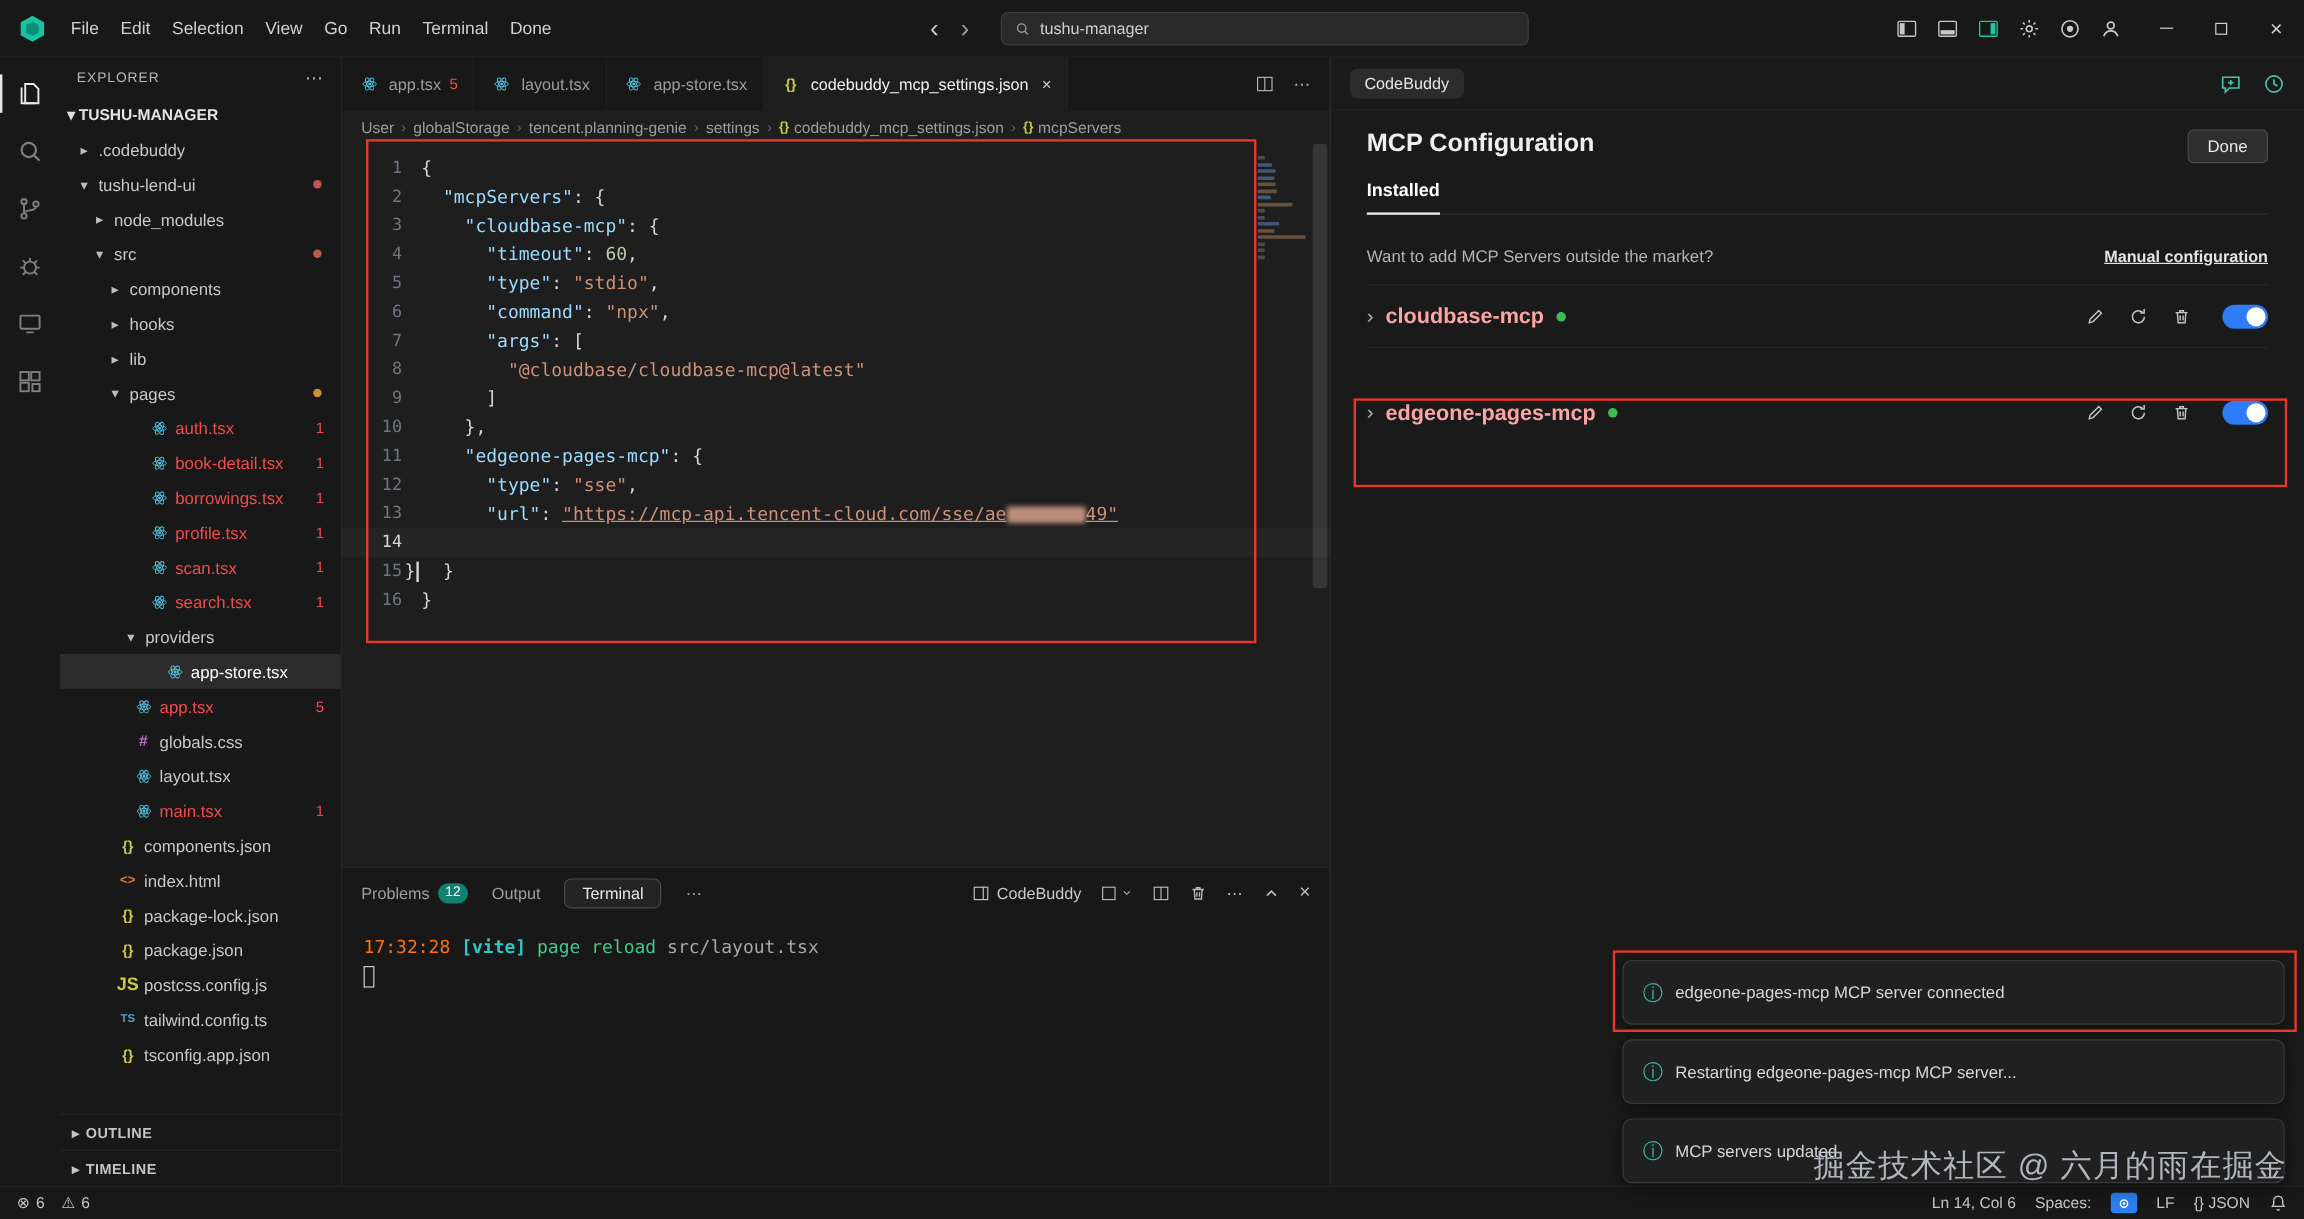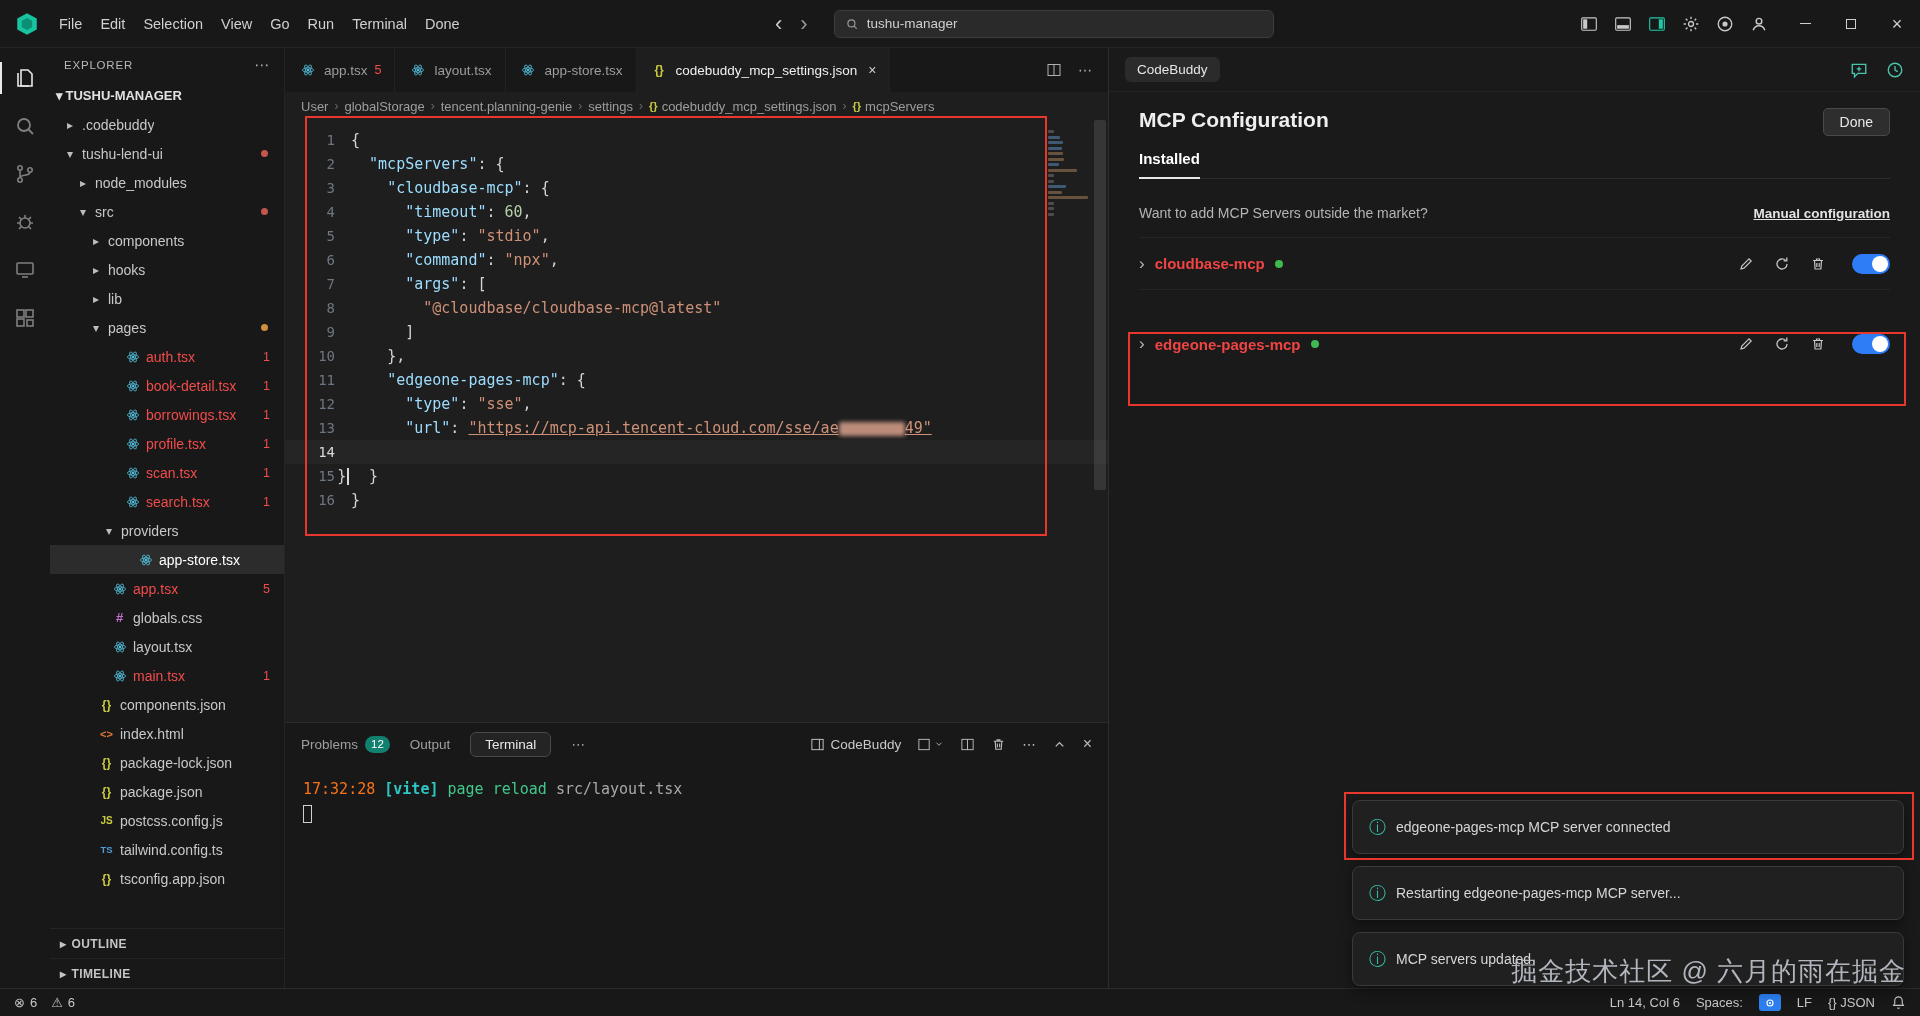--- a/index.html
+++ b/index.html
@@ -106,21 +106,21 @@
     color:#e8e8e8;font-size:14px;padding:5px 16px;font-family:inherit;}
   .rp-tabs{margin-top:14px;border-bottom:1px solid #2c2c2c;}
   .installed{display:inline-block;font-size:15px;font-weight:600;color:#ffffff;padding-bottom:10px;
     border-bottom:2px solid #e8e8e8;margin-bottom:-1px;}
   .market-row{margin-top:26px;display:flex;align-items:center;font-size:14px;color:#b4b4b4;
     padding-bottom:16px;border-bottom:1px solid #262626;}
   .market-row a{margin-left:auto;color:#e3e3e3;font-weight:600;font-size:13.5px;text-decoration:underline;cursor:pointer;}
   .srow{height:52px;display:flex;align-items:center;border-bottom:1px solid #262626;}
   .srow.edgeone{border-bottom:none;margin-top:28px;}
   .srow .chev{color:#b8b8b8;font-size:17px;margin-right:10px;}
-  .sname{font-size:15px;font-weight:600;color:#ef4444;}
+  .sname{font-size:18px;font-weight:600;color:#fca5a5;}
   .sdot{width:8px;height:8px;border-radius:50%;background:#3fb950;margin-left:10px;}
   .sicons{margin-left:auto;display:flex;align-items:center;gap:20px;color:#c4c4c4;}
   .sicons .icon svg{width:16px;height:16px;}
   .toggle{width:38px;height:20px;border-radius:10px;background:#2e7cf6;position:relative;margin-left:6px;}
   .toggle::after{content:"";position:absolute;top:2px;right:2px;width:16px;height:16px;border-radius:50%;background:#ffffff;}
   
   .notif{position:absolute;left:1352px;width:552px;height:54px;background:#202020;border:1px solid #3a3a3a;
     border-radius:8px;display:flex;align-items:center;gap:10px;padding:0 16px;font-size:14px;color:#d6d6d6;
     box-shadow:0 4px 14px rgba(0,0,0,.45);z-index:30;}
   .ninfo{color:#35b8a0;font-size:17px;line-height:1;}
@@ -481,21 +481,21 @@
           <span class="tlabel">package-lock.json</span>
         </div>
         <div class="trow" style="padding-left: 47px;">
           <span class="ficon">
             <b style="color:#cbcb41">{}</b>
           </span>
           <span class="tlabel">package.json</span>
         </div>
         <div class="trow" style="padding-left: 47px;">
           <span class="ficon">
-            <b style="color:#cbcb41;font-size:10px">JS</b>
+            <b style="color:#cbcb41;font-size:15px">JS</b>
           </span>
           <span class="tlabel">postcss.config.js</span>
         </div>
         <div class="trow" style="padding-left: 47px;">
           <span class="ficon">
             <b style="color:#4f9fd6;font-size:9.5px">TS</b>
           </span>
           <span class="tlabel">tailwind.config.ts</span>
         </div>
         <div class="trow" style="padding-left: 47px;">

